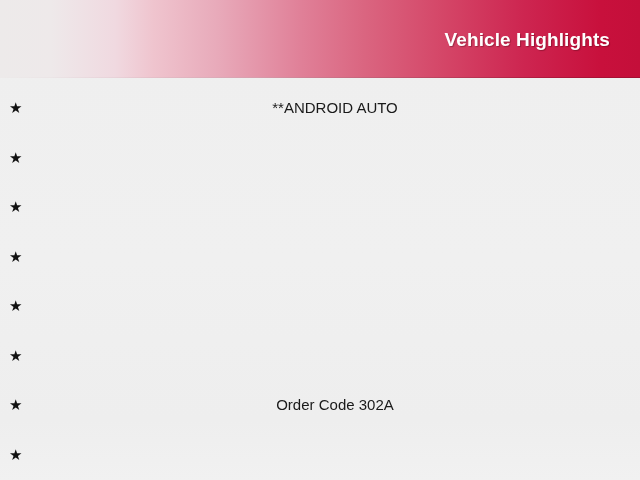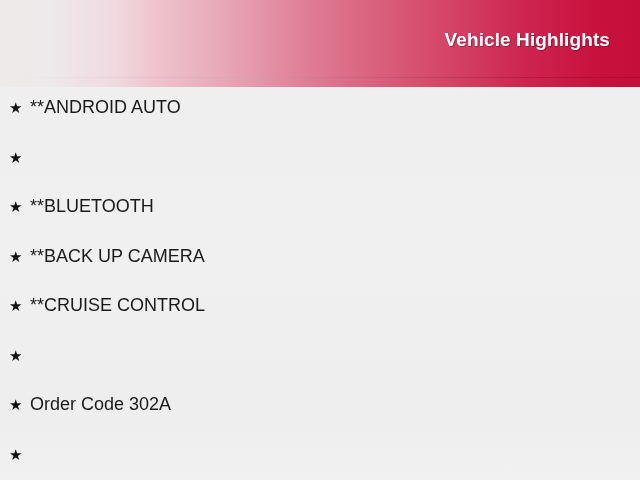--- a/index.html
+++ b/index.html
@@ -28,21 +28,21 @@
                 #f1f1f1 480px);
     overflow: hidden;
   }
 
   
   .header {
     position: absolute;
     left: 0;
     top: 0;
     width: 640px;
-    height: 87px;
+    height: 78px;
     background: linear-gradient(90deg,
                 #edeaea 0%,
                 #eee9ea 8%,
                 #f0d9e0 18%,
                 #efc4ce 24%,
                 #e8aaba 34%,
                 #e08098 47%,
                 #da6580 57%,
                 #d44466 70%,
                 #cd2550 82%,
@@ -103,24 +103,25 @@
     width: 21px;
     font-size: 15px;
     line-height: 21px;
     color: #111111;
     text-align: left;
     user-select: none;
   }
 
   .highlight-label {
     flex: 1 1 auto;
-    font-size: 18px;
+    font-size: 15px;
     line-height: 21px;
     color: #1a1a1a;
     white-space: nowrap;
+    text-align: center;
   }
 
   
   .highlight-item:not(:first-child) {
     padding-top: 19px;
   }
 </style>
 </head>
 <body>
 
@@ -137,31 +138,28 @@
       <span class="star-icon">★</span>
       <span class="highlight-label">**ANDROID AUTO</span>
     </li>
 
     <li class="highlight-item">
       <span class="star-icon">★</span>
     </li>
 
     <li class="highlight-item">
       <span class="star-icon">★</span>
-      <span class="highlight-label">**BLUETOOTH</span>
     </li>
 
     <li class="highlight-item">
       <span class="star-icon">★</span>
-      <span class="highlight-label">**BACK UP CAMERA</span>
     </li>
 
     <li class="highlight-item">
       <span class="star-icon">★</span>
-      <span class="highlight-label">**CRUISE CONTROL</span>
     </li>
 
     <li class="highlight-item">
       <span class="star-icon">★</span>
     </li>
 
     <li class="highlight-item">
       <span class="star-icon">★</span>
       <span class="highlight-label">Order Code 302A</span>
     </li>

